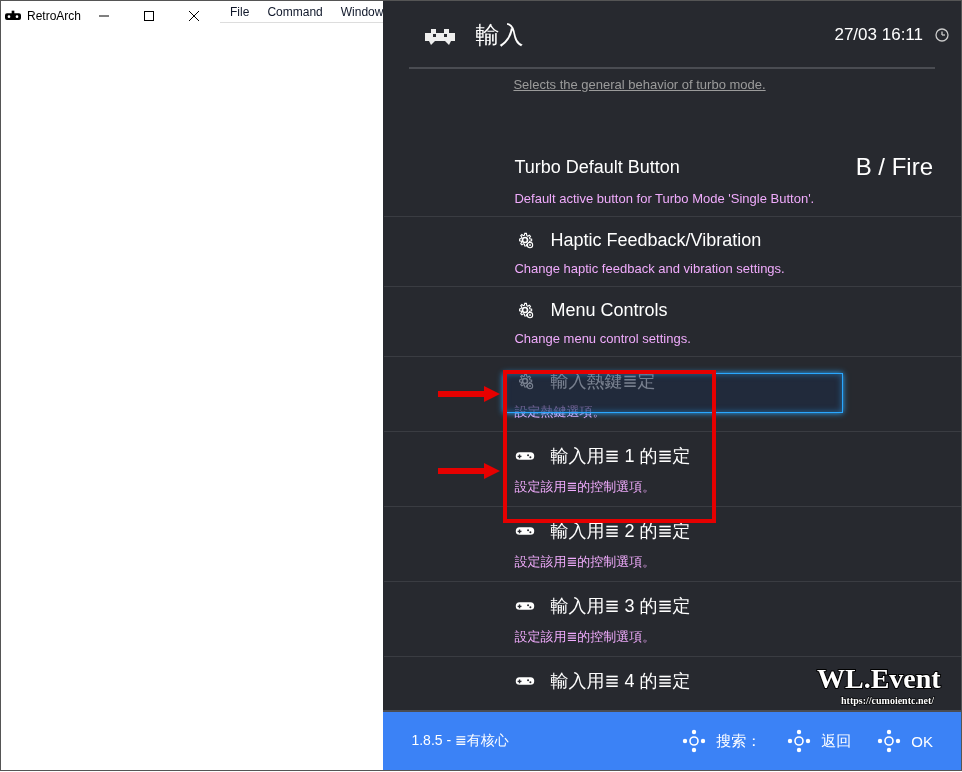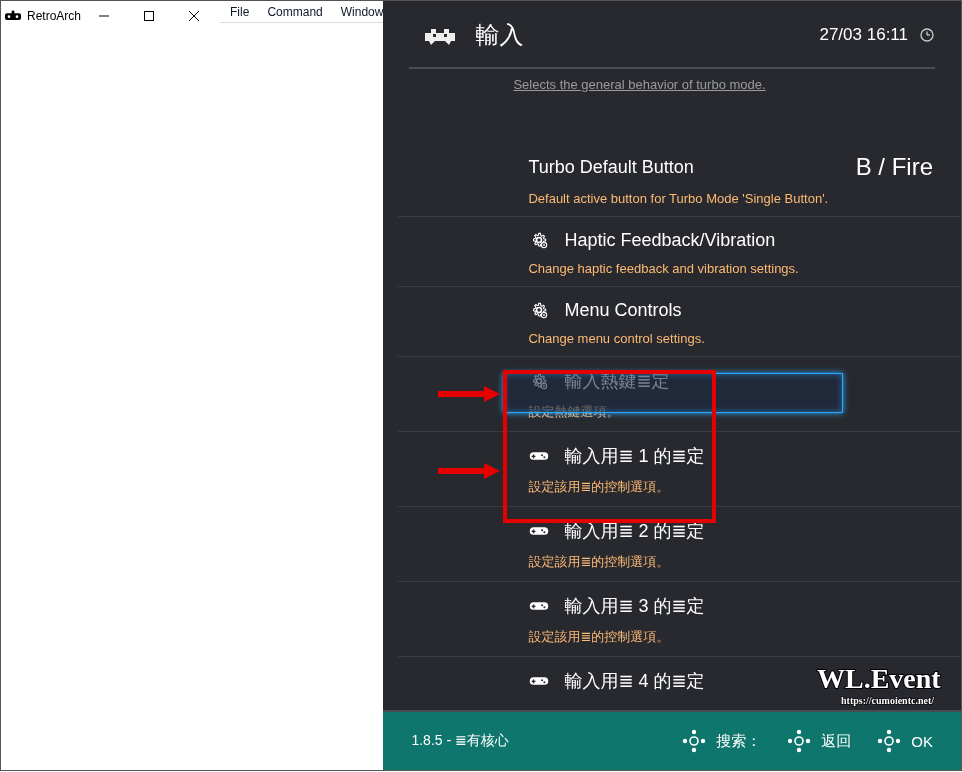--- a/index.html
+++ b/index.html
@@ -7,44 +7,44 @@
     .window { width: 962px; height: 771px; display:flex; border:1px solid #555; }
     .titlebar { height:30px; background:#fff; display:flex; align-items:center; justify-content:space-between; padding:0 4px; }
     .titlebar-left { display:flex; align-items:center; gap:6px; font-size:12px; color:#000; }
     .titlebar-left svg { width:16px; height:16px; }
     .win-controls { display:flex; }
     .win-btn { width:45px; height:30px; display:flex; align-items:center; justify-content:center; cursor:pointer; }
     .win-btn svg { width:10px; height:10px; }
     .menubar { height:22px; background:#fff; display:flex; align-items:center; gap:18px; padding-left:10px; font-size:12px; color:#0f172a; border-bottom:1px solid #ddd; }
     .menubar span { cursor:pointer; }
     .content { flex:1; background:#27292f; color:#d9d9d9; position:relative; overflow:hidden; }
-    .header { display:flex; align-items:center; justify-content:space-between; padding:18px 27px 12px 40px; }
+    .header { display:flex; align-items:center; justify-content:space-between; padding:18px 12px 12px 40px; }
     .header-left { display:flex; align-items:center; gap:18px; }
     .header-left svg { width:34px; height:24px; fill:#eee; }
     .header-title { font-size:24px; color:#fff; }
     .header-right { font-size:17px; color:#fff; display:flex; align-items:center; gap:12px; }
     .header-right svg { width:14px; height:14px; }
     .divider { height:2px; background:#4a4c52; margin: 4px 26px 0 26px; }
-    .list { position:absolute; top:106px; left:15px; right:0; }
+    .list { position:absolute; top:106px; left:1px; right:0; }
     .item { padding:12px 0 10px 130px; border-top:1px solid #3a3c42; }
     .item:first-child { border-top:none; }
     .item-title-row { display:flex; align-items:center; gap:14px; }
     .item-title { font-size:18px; color:#fff; }
     .item-value { font-size:24px; color:#ffffff; margin-left:auto; margin-right:28px; }
-    .item-desc { font-size:13px; color:#fdba74; margin-top:10px; }
+    .item-desc { font-size:13px; color:#f0abfc; margin-top:10px; }
     .trunc-desc { font-size:13px; color:#9b9b9b; margin-left:130px;text-decoration:underline; }
     .icon { width:22px; height:22px; display:inline-flex; align-items:center; justify-content:center; }
     .icon svg { width:20px; height:20px; }
     .selected-box { position:absolute; left:120px; right:118px; top:372px; height:40px; border:1px solid #2aa7ff; box-shadow:0 0 6px #2aa7ff, inset 0 0 6px rgba(42,167,255,.5); background:rgba(30,44,68,.6); pointer-events:none; }
     .red-box { position:absolute; left:120px; top:369px; width:213px; height:153px; border:4px solid #e60000; pointer-events:none; }
     .arrow { position:absolute; left:53px; width:64px; height:20px; pointer-events:none; }
     .arrow svg { width:64px; height:20px; }
     .arrow1 { top:383px; }
     .arrow2 { top:460px; }
-    .bottombar { position:absolute; bottom:0; left:0; right:0; height:60px; display:flex; align-items:center; justify-content:space-between; padding:0 28px; border-top:2px solid #4a4c52; background:#0f766e; }
+    .bottombar { position:absolute; bottom:0; left:0; right:0; height:60px; display:flex; align-items:center; justify-content:space-between; padding:0 28px; border-top:2px solid #4a4c52; background:#3b82f6; }
     .bb-left { font-size:14px; color:#fff; }
     .bb-right { display:flex; gap:26px; align-items:center; }
     .bb-item { display:flex; align-items:center; gap:10px; font-size:15px; color:#fff; }
     .bb-iconwrap { width:24px; height:24px; }
     .bb-iconwrap svg { width:24px; height:24px; }
     .watermark { position:absolute; right:6px; bottom:58px; pointer-events:none; }
     .watermark svg text.wm1 { font-family: "Comic Sans MS", cursive; font-size:28px; font-weight:bold; fill:#fff; stroke:#000; stroke-width:2px; paint-order:stroke; }
     .watermark svg text.wm2 { font-family: "Comic Sans MS", cursive; font-size:10px; font-weight:bold; fill:#fff; stroke:#000; stroke-width:1.2px; paint-order:stroke; }
   </style>
 </head>

